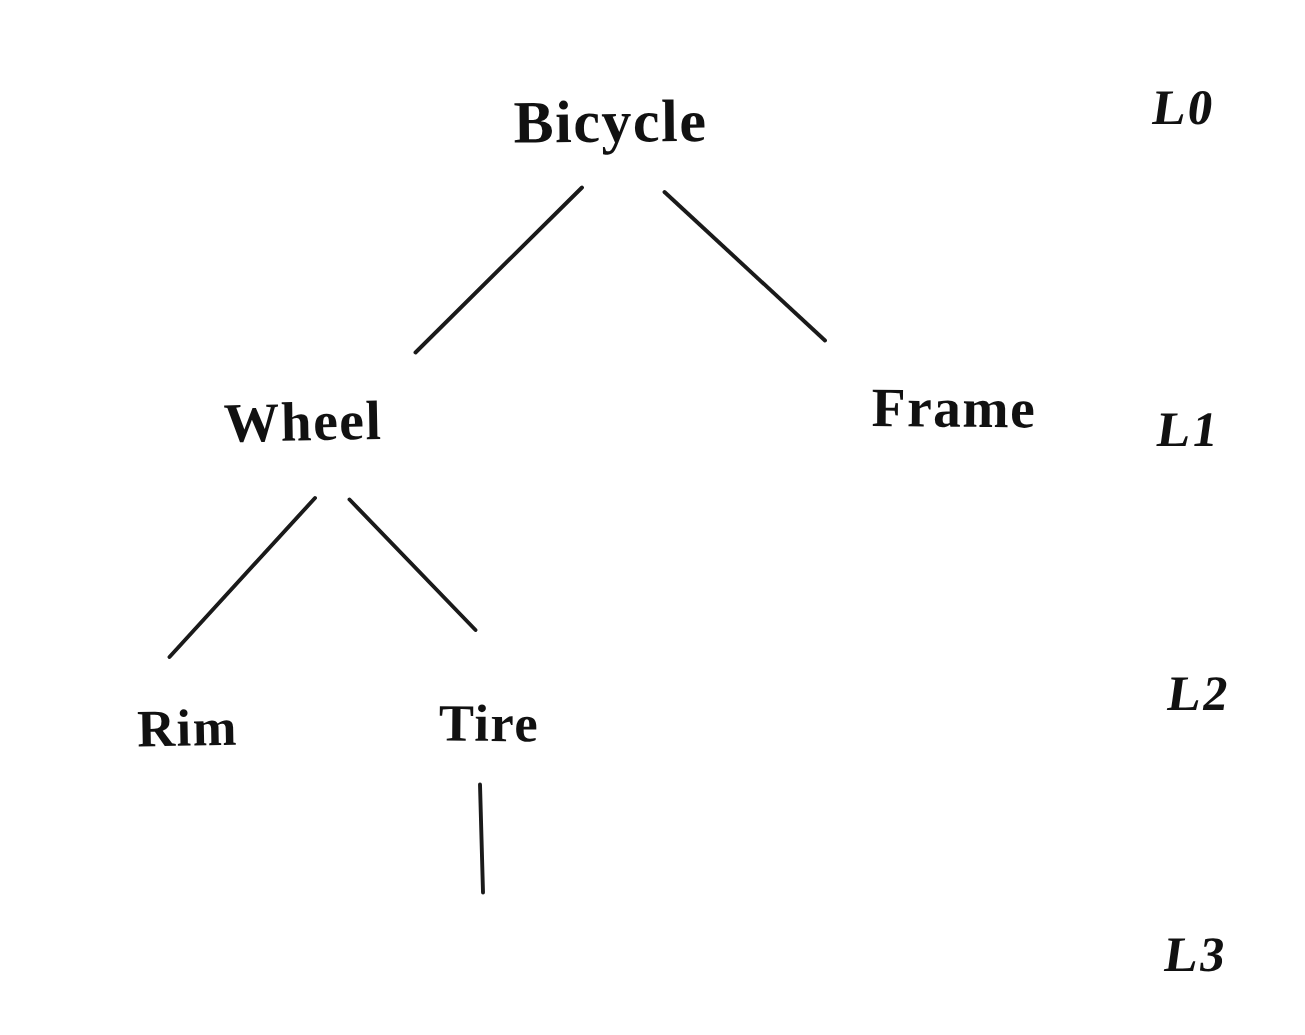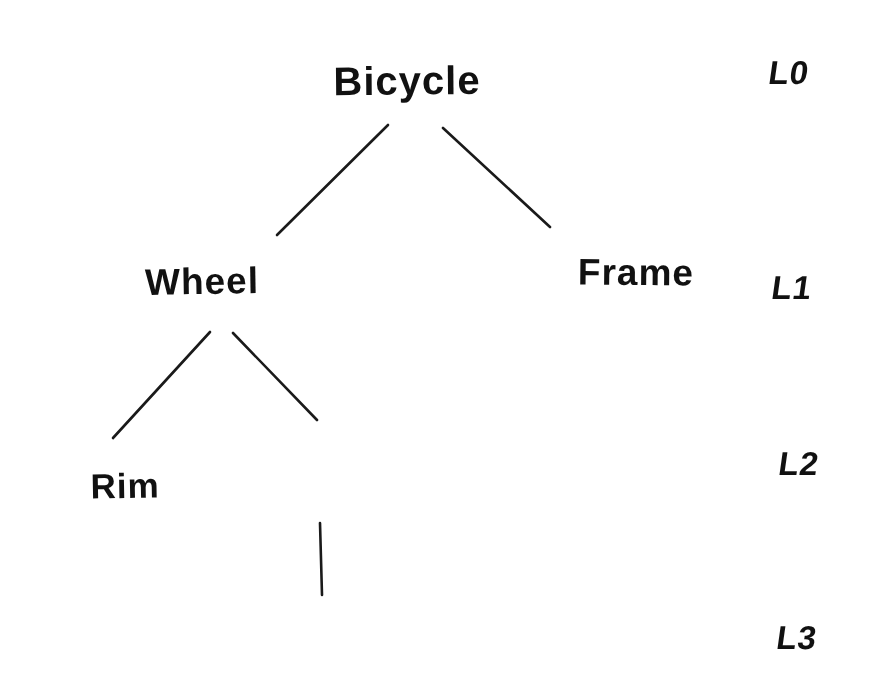--- a/index.html
+++ b/index.html
@@ -6,21 +6,21 @@
     margin: 0;
     padding: 0;
     background: #ffffff;
   }
   .canvas {
     position: relative;
     width: 870px;
     height: 690px;
     background: #ffffff;
     overflow: hidden;
-    font-family: Liberation Sans, sans-serif;
+    font-family: Liberation Serif, serif;
     color: #111111;
   }
   .edges-svg {
     position: absolute;
     left: 0;
     top: 0;
     width: 870px;
     height: 690px;
   }
   .edges-svg line {
@@ -67,19 +67,20 @@
     <line x1="443" y1="128" x2="550" y2="227"></line>
     <line x1="210" y1="332" x2="113" y2="438"></line>
     <line x1="233" y1="333" x2="317" y2="420"></line>
     <line x1="320" y1="523" x2="322" y2="595"></line>
   </svg>
 
   <div class="node node-bicycle">Bicycle</div>
   <div class="node node-wheel">Wheel</div>
   <div class="node node-frame">Frame</div>
   <div class="node node-rim">Rim</div>
+  <div class="node node-tire">Tire</div>
 
   <div class="level-label level-l0">L0</div>
   <div class="level-label level-l1">L1</div>
   <div class="level-label level-l2">L2</div>
   <div class="level-label level-l3">L3</div>
 
 </div>
 
 </body></html>

